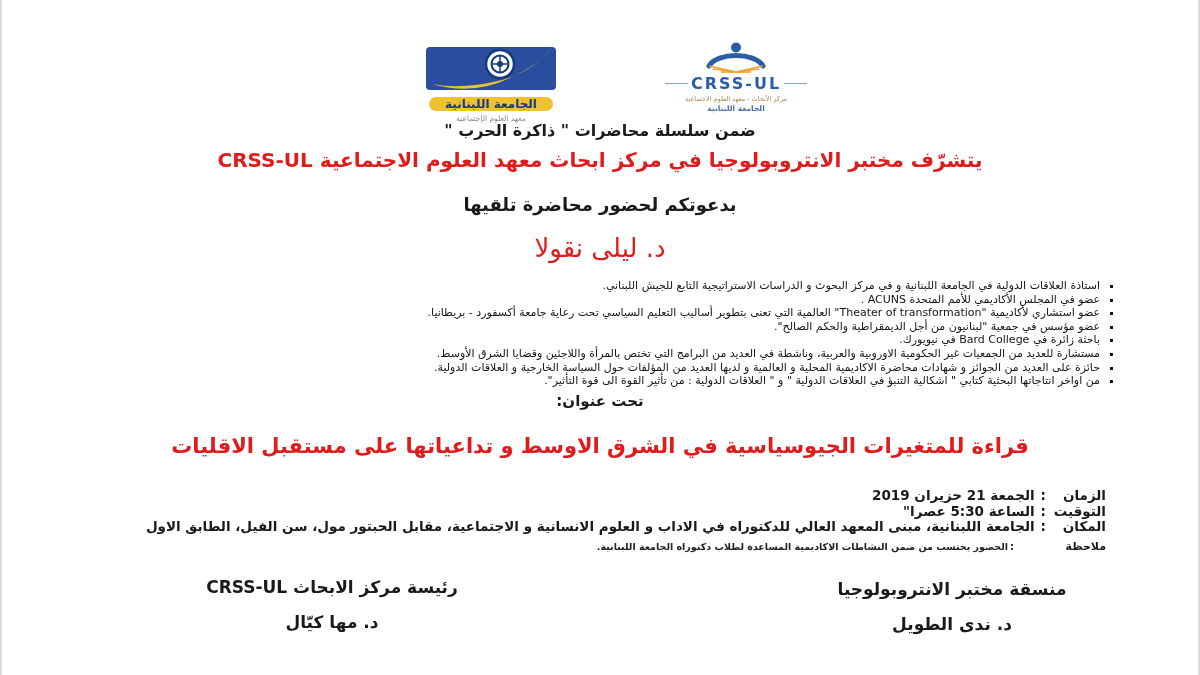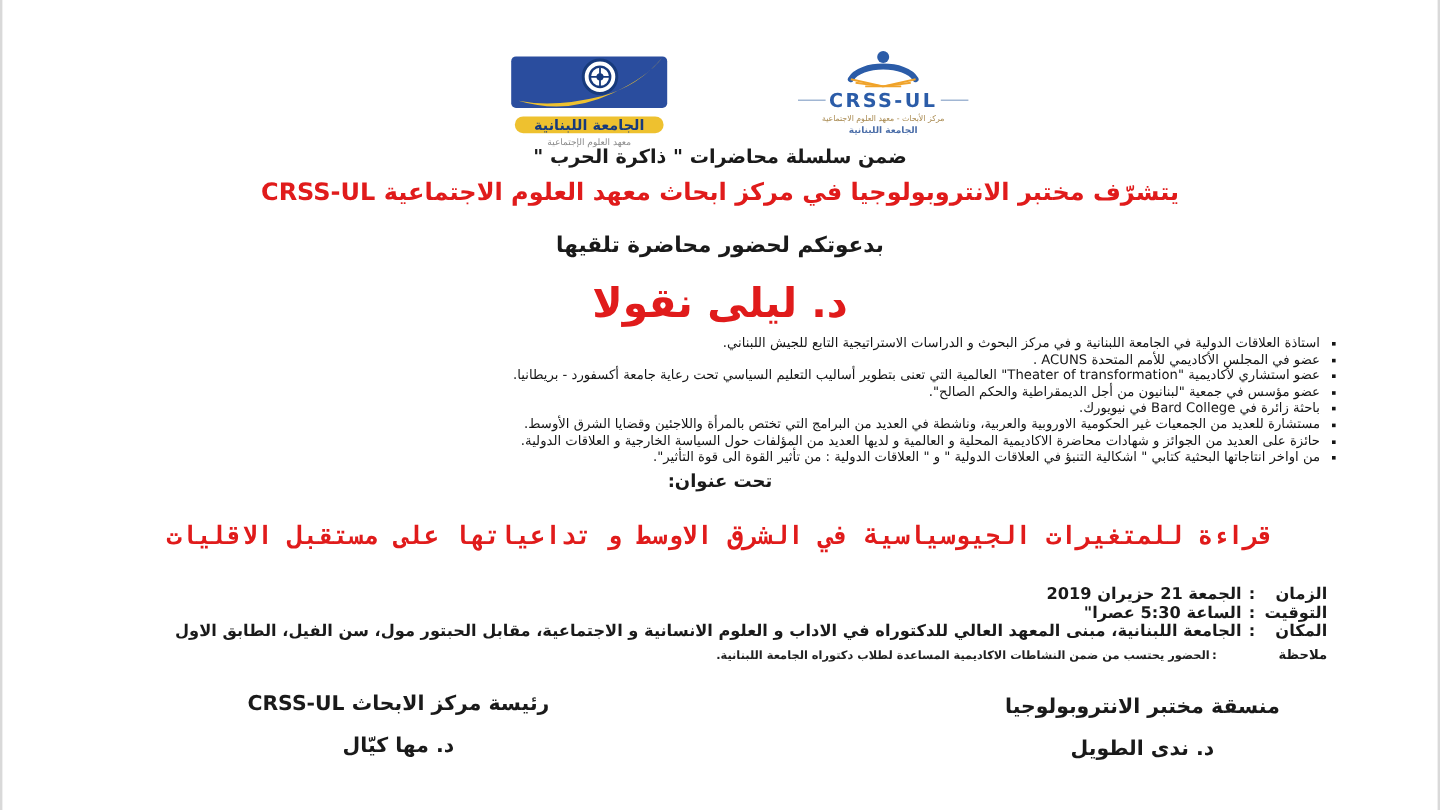--- a/index.html
+++ b/index.html
@@ -26,23 +26,23 @@
     color:var(--lblue); font-weight:bold; font-size:16px; letter-spacing:2px; padding:0 3px;
   }
   .logo-right .small1 { font-size:6.5px; color:#a8894f; margin-top:2px; }
   .logo-right .small2 { font-size:7.5px; color:#4a6da8; font-weight:bold; margin-top:1px; }
 
   
   .center-line { position:absolute; left:0; width:100%; text-align:center; direction:rtl; }
   .series-line  { top:121px; font-size:16px; font-weight:bold; }
   .host-line    { top:148px; font-size:20px; font-weight:bold; color:var(--red); }
   .invite-line  { top:194px; font-size:18px; font-weight:bold; letter-spacing:1px; }
-  .speaker-line { top:233px; font-size:34px; font-weight:bold; color:var(--red); }
+  .speaker-line { top:233px; font-size:26px; font-weight:normal; color:var(--red); }
   .topic-label  { top:392px; font-size:15px; font-weight:bold; }
-  .topic-title  { top:434px; font-size:21px; font-weight:bold; color:var(--red);font-family:Liberation Mono, monospace; }
+  .topic-title  { top:434px; font-size:21px; font-weight:bold; color:var(--red); }
 
   
   .bio { position:absolute; top:279px; right:82px; left:84px; direction:rtl; }
   .bio ul { list-style:square; padding-right:16px; }
   .bio li { font-size:11px; line-height:13.6px; color:#151515; }
 
   
   .details { position:absolute; top:488px; right:92px; left:70px; direction:rtl; font-weight:bold; font-size:13.5px; }
   .details .row { line-height:15.5px; }
   .details .lbl { display:inline-block; min-width:54px; }

